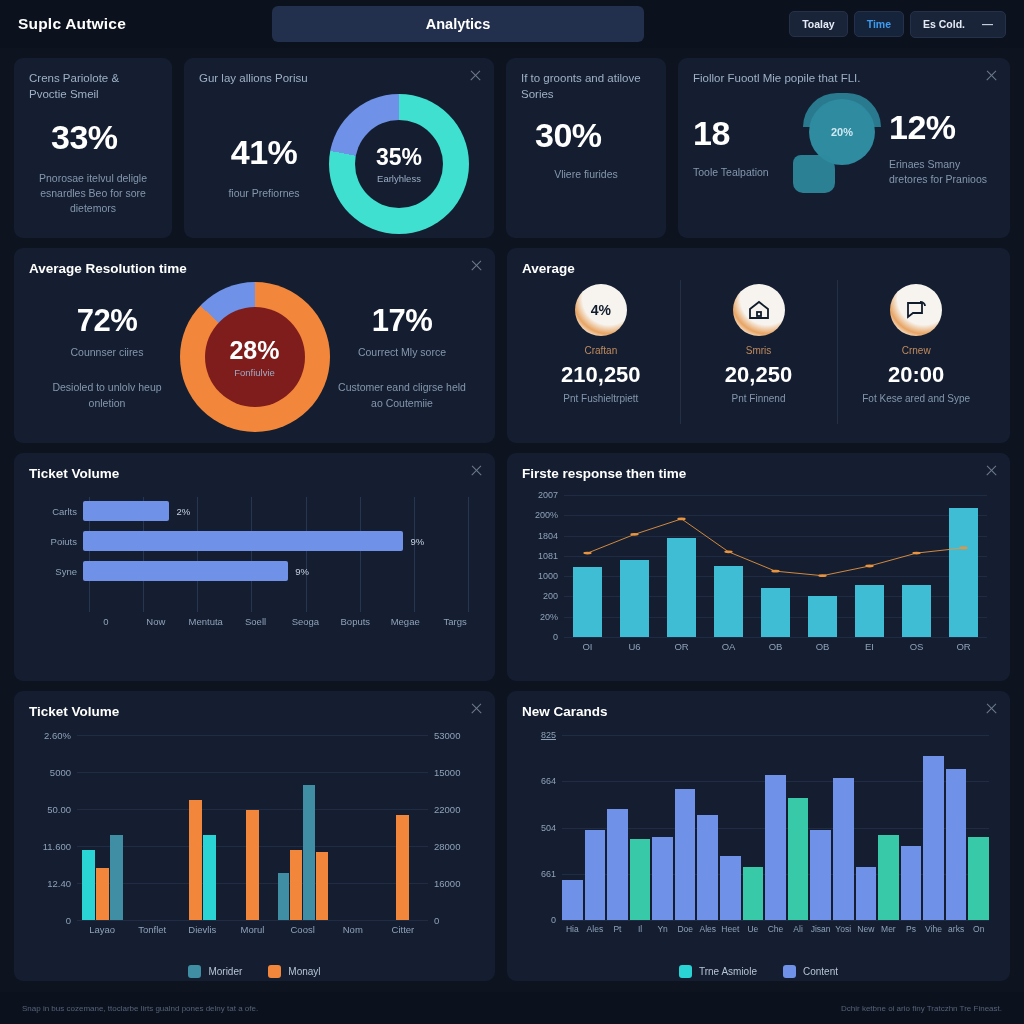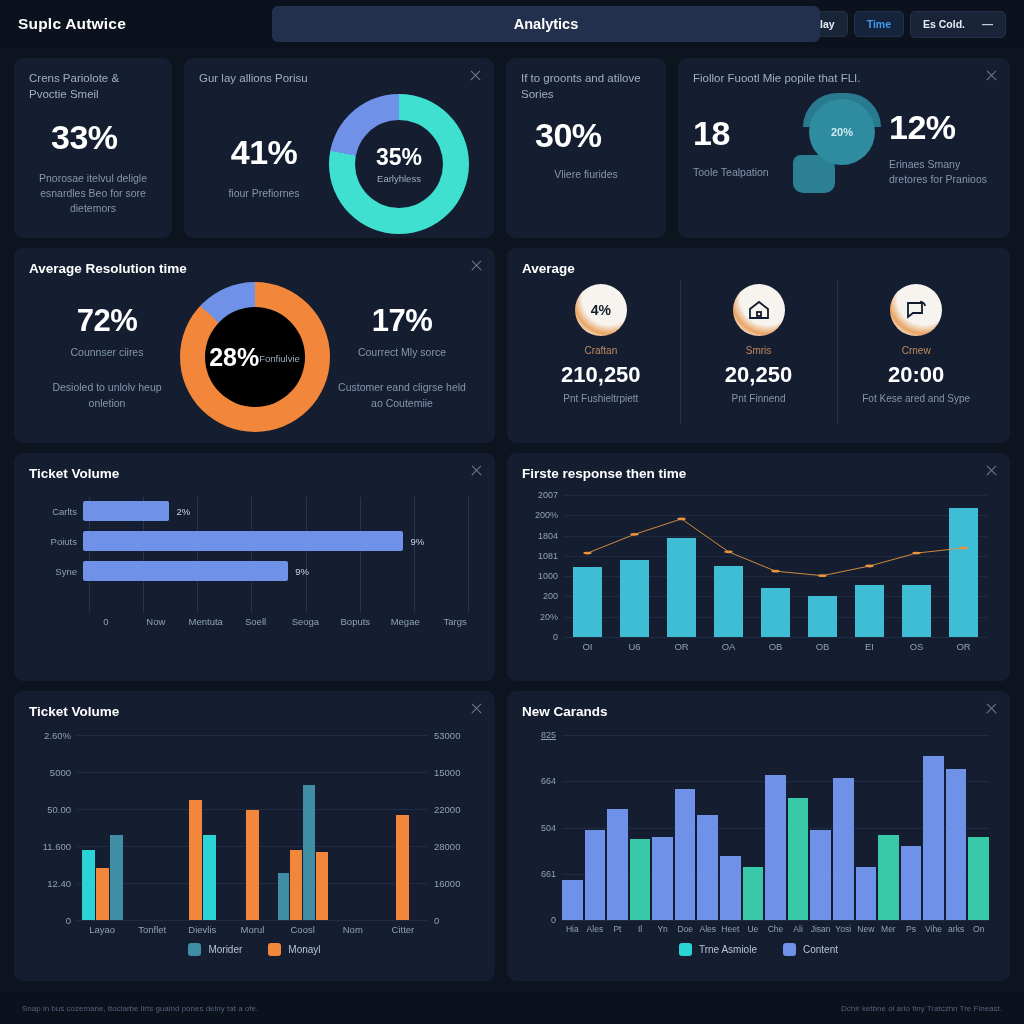--- a/index.html
+++ b/index.html
@@ -13,21 +13,21 @@
 
   
   .header {
     height: 48px; min-height: 48px;
     background: #0c121d;
     display: flex; align-items: center;
     padding: 0 18px; position: relative;
   }
   .logo { color: #ffffff; font-size: 15.5px; font-weight: bold; letter-spacing: .2px; }
   .title-pill {
-    position: absolute; left: 272px; width: 548px; height: 36px;
+    position: absolute; left: 272px; width: 372px; height: 36px;
     background: #22304d; border-radius: 6px;
     display: flex; align-items: center; justify-content: center;
   }
   .title-pill span { color: #ffffff; font-size: 14.5px; font-weight: bold; }
   .hdr-right { margin-left: auto; display: flex; align-items: center; gap: 6px; }
   .hdr-btn {
     background: #1a2438; border: 1px solid #25314a; border-radius: 5px;
     color: #e6ecf5; font-size: 10.5px; font-weight: bold;
     padding: 7px 12px; line-height: 1; white-space: nowrap;
   }
@@ -85,22 +85,22 @@
   
   .r2 { height: 195px; }
   .c-res { width: 481px; }
   .res-body { display: flex; align-items: center; justify-content: space-between; padding: 6px 8px 0; }
   .res-side { width: 140px; text-align: center; }
   .res-side .kpi-big { font-size: 31px; }
   .res-side .kpi-sub { margin-top: 6px; }
   .res-side .kpi-note { color: #8496ae; font-size: 10.5px; margin-top: 20px; line-height: 1.45; }
   .donut2-wrap { position: relative; width: 150px; height: 150px; }
   .donut2 { width: 150px; height: 150px; border-radius: 50%; }
-  .donut2-hole { position: absolute; inset: 25px; border-radius: 50%; background: #000000;
-                 display:flex; flex-direction:row; align-items:center; justify-content:center; }
+  .donut2-hole { position: absolute; inset: 25px; border-radius: 50%; background: #7f1d1d;
+                 display:flex; flex-direction:column; align-items:center; justify-content:center; }
 
   .c-avg { flex: 1; }
   .avg-body { display: flex; height: 152px; }
   .avg-col { flex: 1; display: flex; flex-direction: column; align-items: center; padding-top: 8px; position: relative; }
   .avg-col + .avg-col::before {
     content: ""; position: absolute; left: 0; top: 4px; bottom: 4px; width: 1px; background: #233048;
   }
   .avg-circle {
     width: 52px; height: 52px; border-radius: 50%;
     background: radial-gradient(circle at 65% 28%, #f7f4ef 52%, #e8a463 70%, #fbfbfb 85%);
@@ -132,21 +132,21 @@
   .ly-axis { position: absolute; left: 0; top: 0; width: 36px; height: 142px; }
   .ly-axis span { position: absolute; right: 0; color: #8fa1ba; font-size: 9px; transform: translateY(-50%); }
   .plot { position: absolute; left: 42px; right: 8px; top: 0; height: 142px; }
   .plot .gl { position: absolute; left: 0; right: 0; height: 1px; background: #1e2b43; }
   .bars { position: absolute; inset: 0; display: flex; align-items: flex-end; gap: 0; }
   .bslot { flex: 1; display: flex; justify-content: center; align-items: flex-end; height: 100%; }
   .bslot i { width: 62%; background: #3fbdd4; display: block; }
   .lx-axis { position: absolute; left: 42px; right: 8px; top: 146px; display: flex; }
   .lx-axis span { flex: 1; text-align: center; color: #8fa1ba; font-size: 9.5px; }
   .legend { display: flex; justify-content: center; gap: 26px; margin-top: 30px; }
-  .legend div { display: flex; align-items: center; gap: 7px; color: #b7c4d6; font-size: 10px; }
+  .legend div { display: flex; align-items: center; gap: 7px; color: #b7c4d6; font-size: 10px; margin-top: 22px; }
   .sw { width: 13px; height: 13px; border-radius: 3px; }
 
   
   .r4 { height: 290px; }
   .c-vbar { width: 481px; }
   .c-new { flex: 1; }
 
   .vb-area { margin-top: 16px; position: relative; height: 200px; }
   .vb-left { position: absolute; left: 0; top: 0; width: 42px; height: 185px; }
   .vb-left span { position: absolute; right: 0; color: #8fa1ba; font-size: 9.5px; transform: translateY(-50%); }

